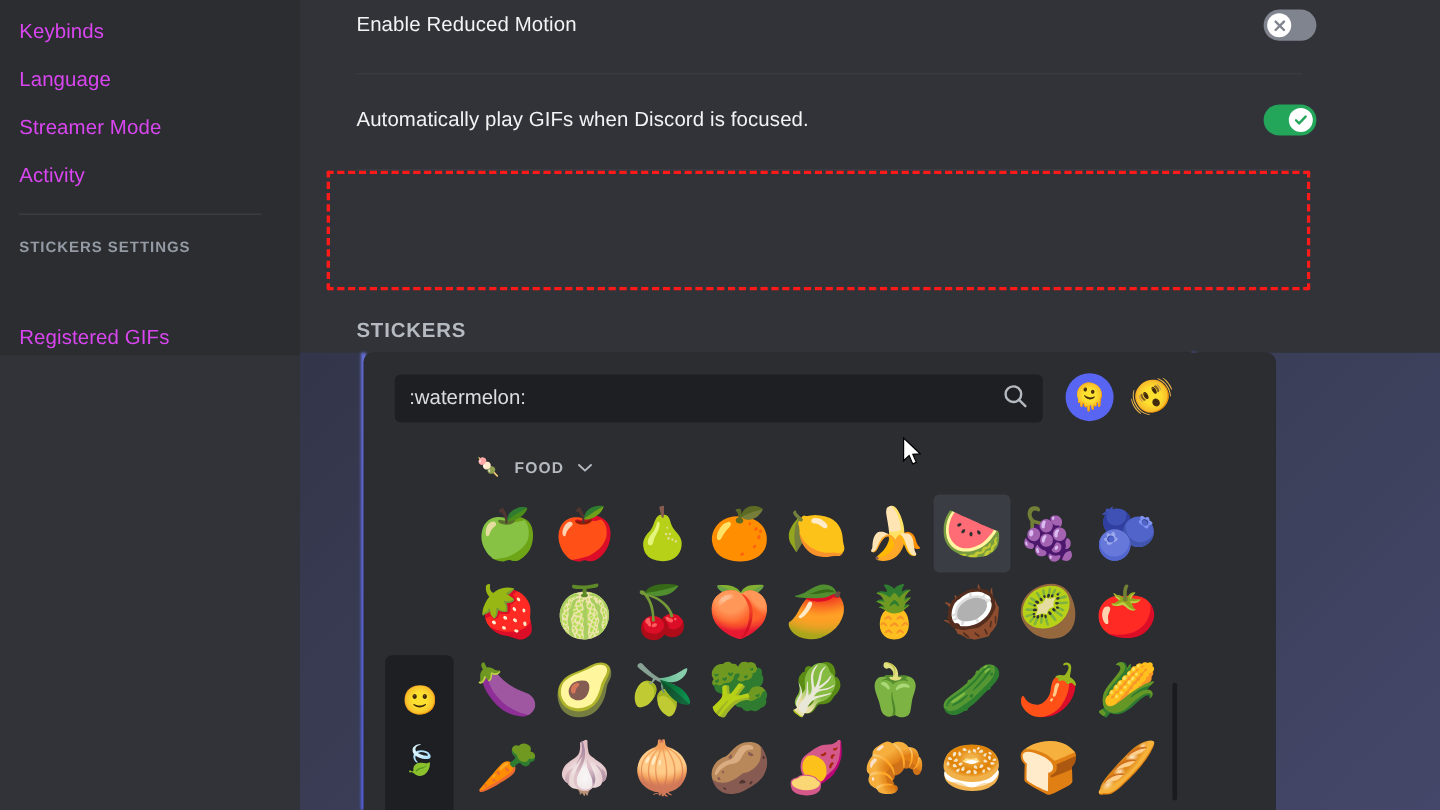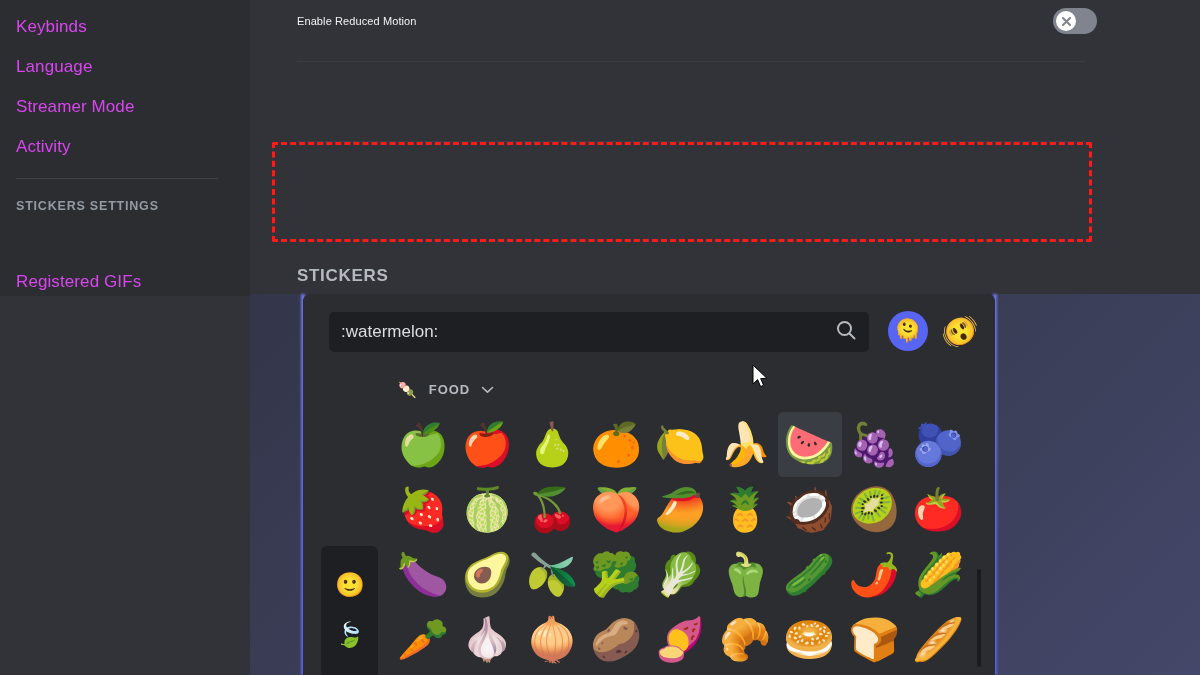--- a/index.html
+++ b/index.html
@@ -31,21 +31,21 @@
     letter-spacing: .8px;
   }
 
   
   .main { position: absolute; left: 250px; top: 0; right: 0; bottom: 0; background: #313338; }
 
   .row {
     position: absolute; left: 47px; width: 800px; height: 40px;
     display: flex; align-items: center; justify-content: space-between;
   }
-  .row-label { color: #f2f3f5; font-size: 11px; letter-spacing: .1px; white-space: nowrap; }
+  .row-label { color: #f2f3f5; font-size: 17px; letter-spacing: .1px; white-space: nowrap; }
   .hr { position: absolute; left: 47px; width: 788px; height: 1px; background: #3b3d44; }
 
   
   .toggle {
     position: relative; width: 44px; height: 26px; border-radius: 13px;
     flex: none;
   }
   .toggle.off { background: #80848e; }
   .toggle.on  { background: #23a55a; }
   .knob {
@@ -64,21 +64,21 @@
 
   
   .highlight {
     position: absolute; left: 272px; top: 142px; width: 820px; height: 100px;
     border: 3px dashed #ff1a1a; border-radius: 2px;
     pointer-events: none;
   }
 
   
   .picker-wrap {
-    position: absolute; left: 303px; top: 294px; width: 692px; height: 381px;
+    position: absolute; left: 303px; top: 294px; width: 760px; height: 381px;
     border-radius: 8px 8px 0 0;
     overflow: hidden;
     background: #1e1f22;
     box-shadow: 0 0 0 1px rgba(88,101,242,.0);
   }
   .picker-glow-l, .picker-glow-r {
     position: absolute; top: 294px; width: 4px; height: 381px;
     background: linear-gradient(to bottom, #6b75e8, #5865f2);
     filter: blur(1.2px);
   }
@@ -188,20 +188,30 @@
         <div class="knob">
           <svg width="11" height="11" viewBox="0 0 11 11">
             <path d="M2 2 L9 9 M9 2 L2 9" stroke="#80848e" stroke-width="2" stroke-linecap="round" fill="none"></path>
           </svg>
         </div>
       </div>
     </div>
 
     <div class="hr" style="top:61px"></div>
 
+    <div class="row" style="top:80px">
+      <div class="row-label">Automatically play GIFs when Discord is focused.</div>
+      <div class="toggle on">
+        <div class="knob">
+          <svg width="12" height="12" viewBox="0 0 12 12">
+            <path d="M2 6.2 L4.6 8.8 L10 3.2" stroke="#23a55a" stroke-width="2" stroke-linecap="round" stroke-linejoin="round" fill="none"></path>
+          </svg>
+        </div>
+      </div>
+    </div>
 
     <div class="hr" style="top:141px"></div>
 
 
     <div class="section-head" style="top:266px">STICKERS</div>
   </div>
 
   <div class="highlight"></div>
 
   <div class="picker-outerbg-l"></div>

